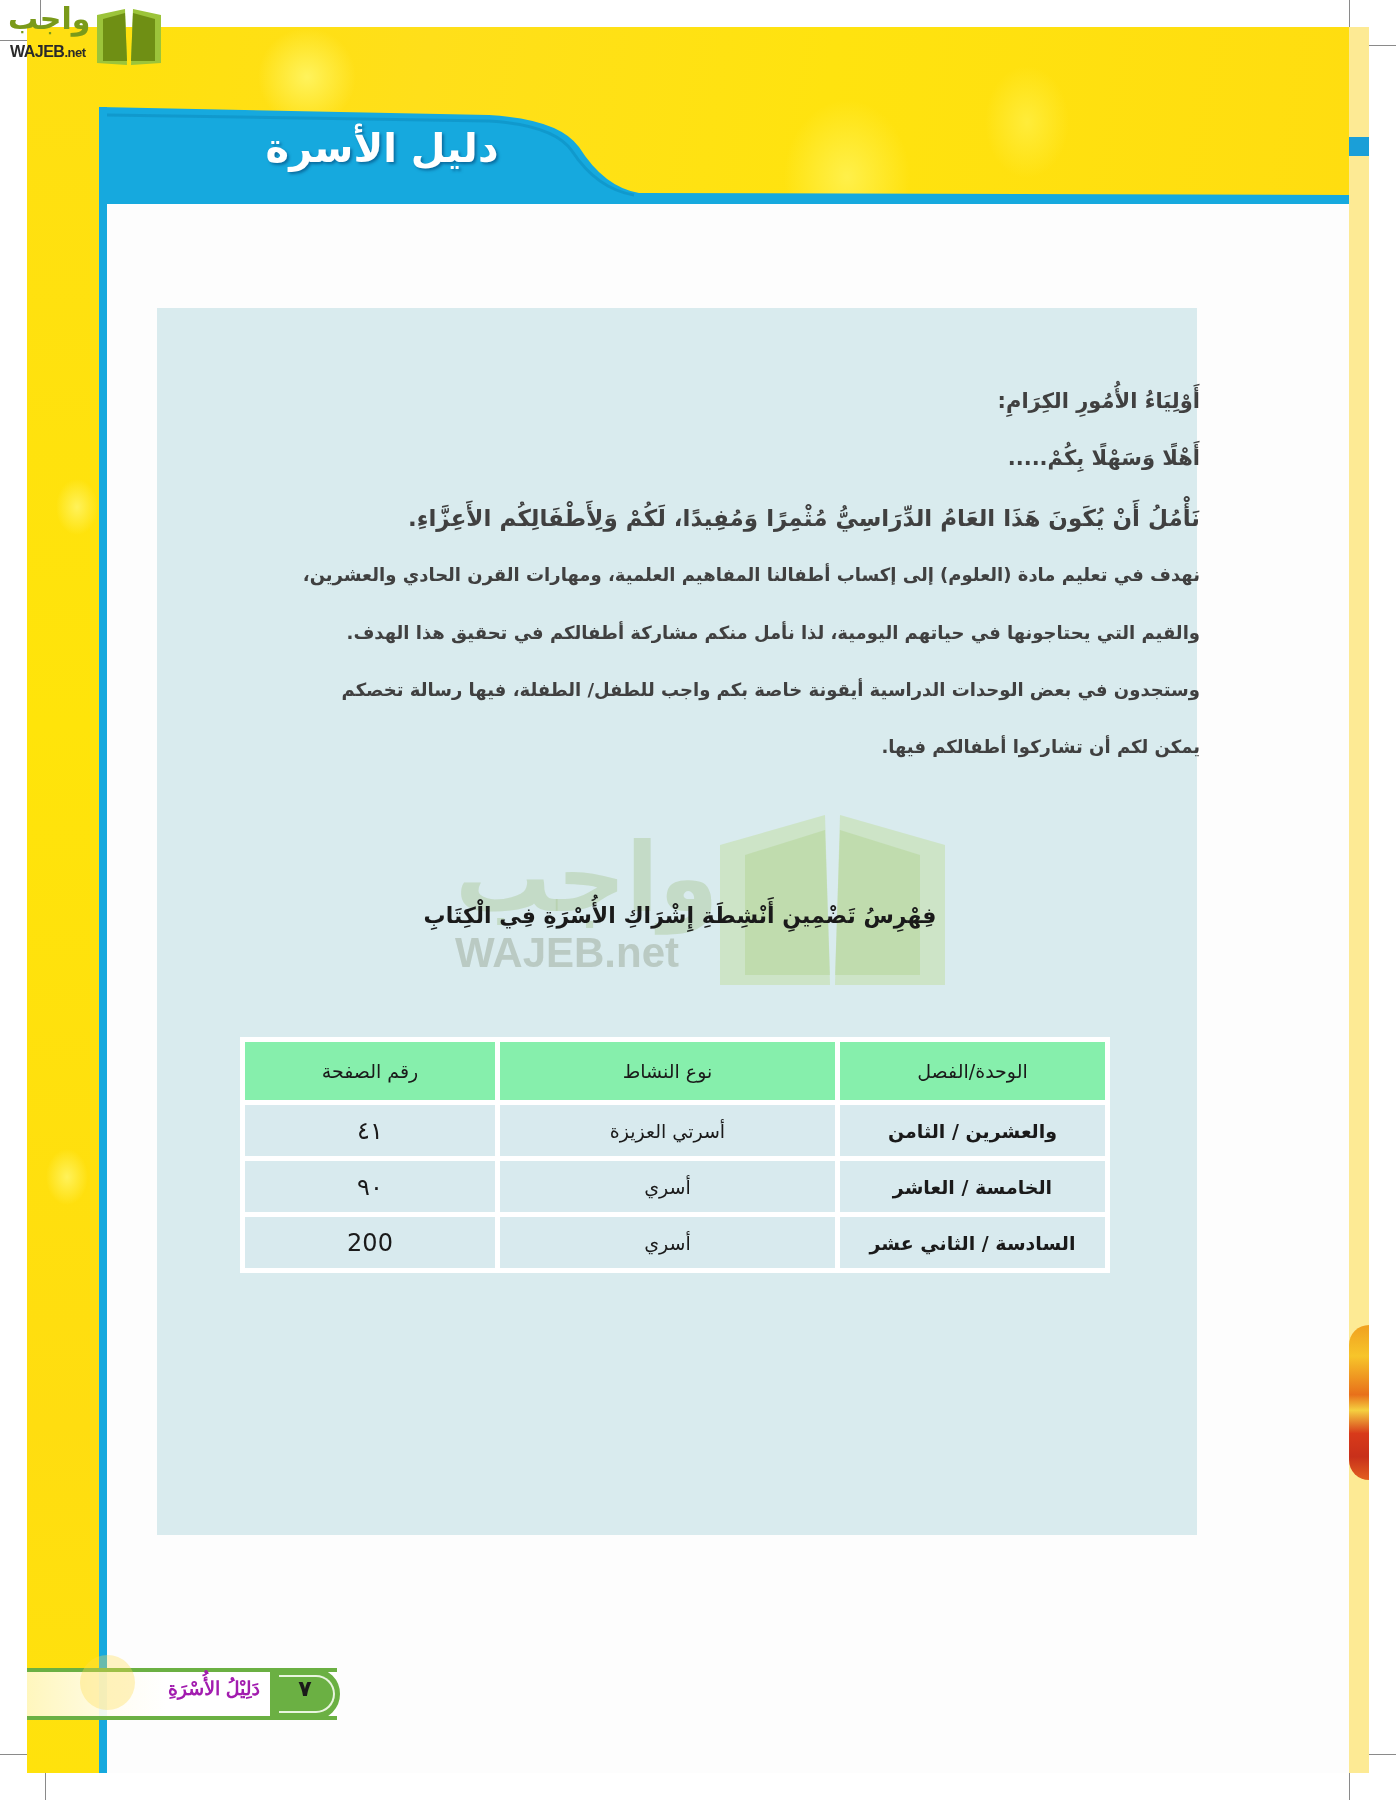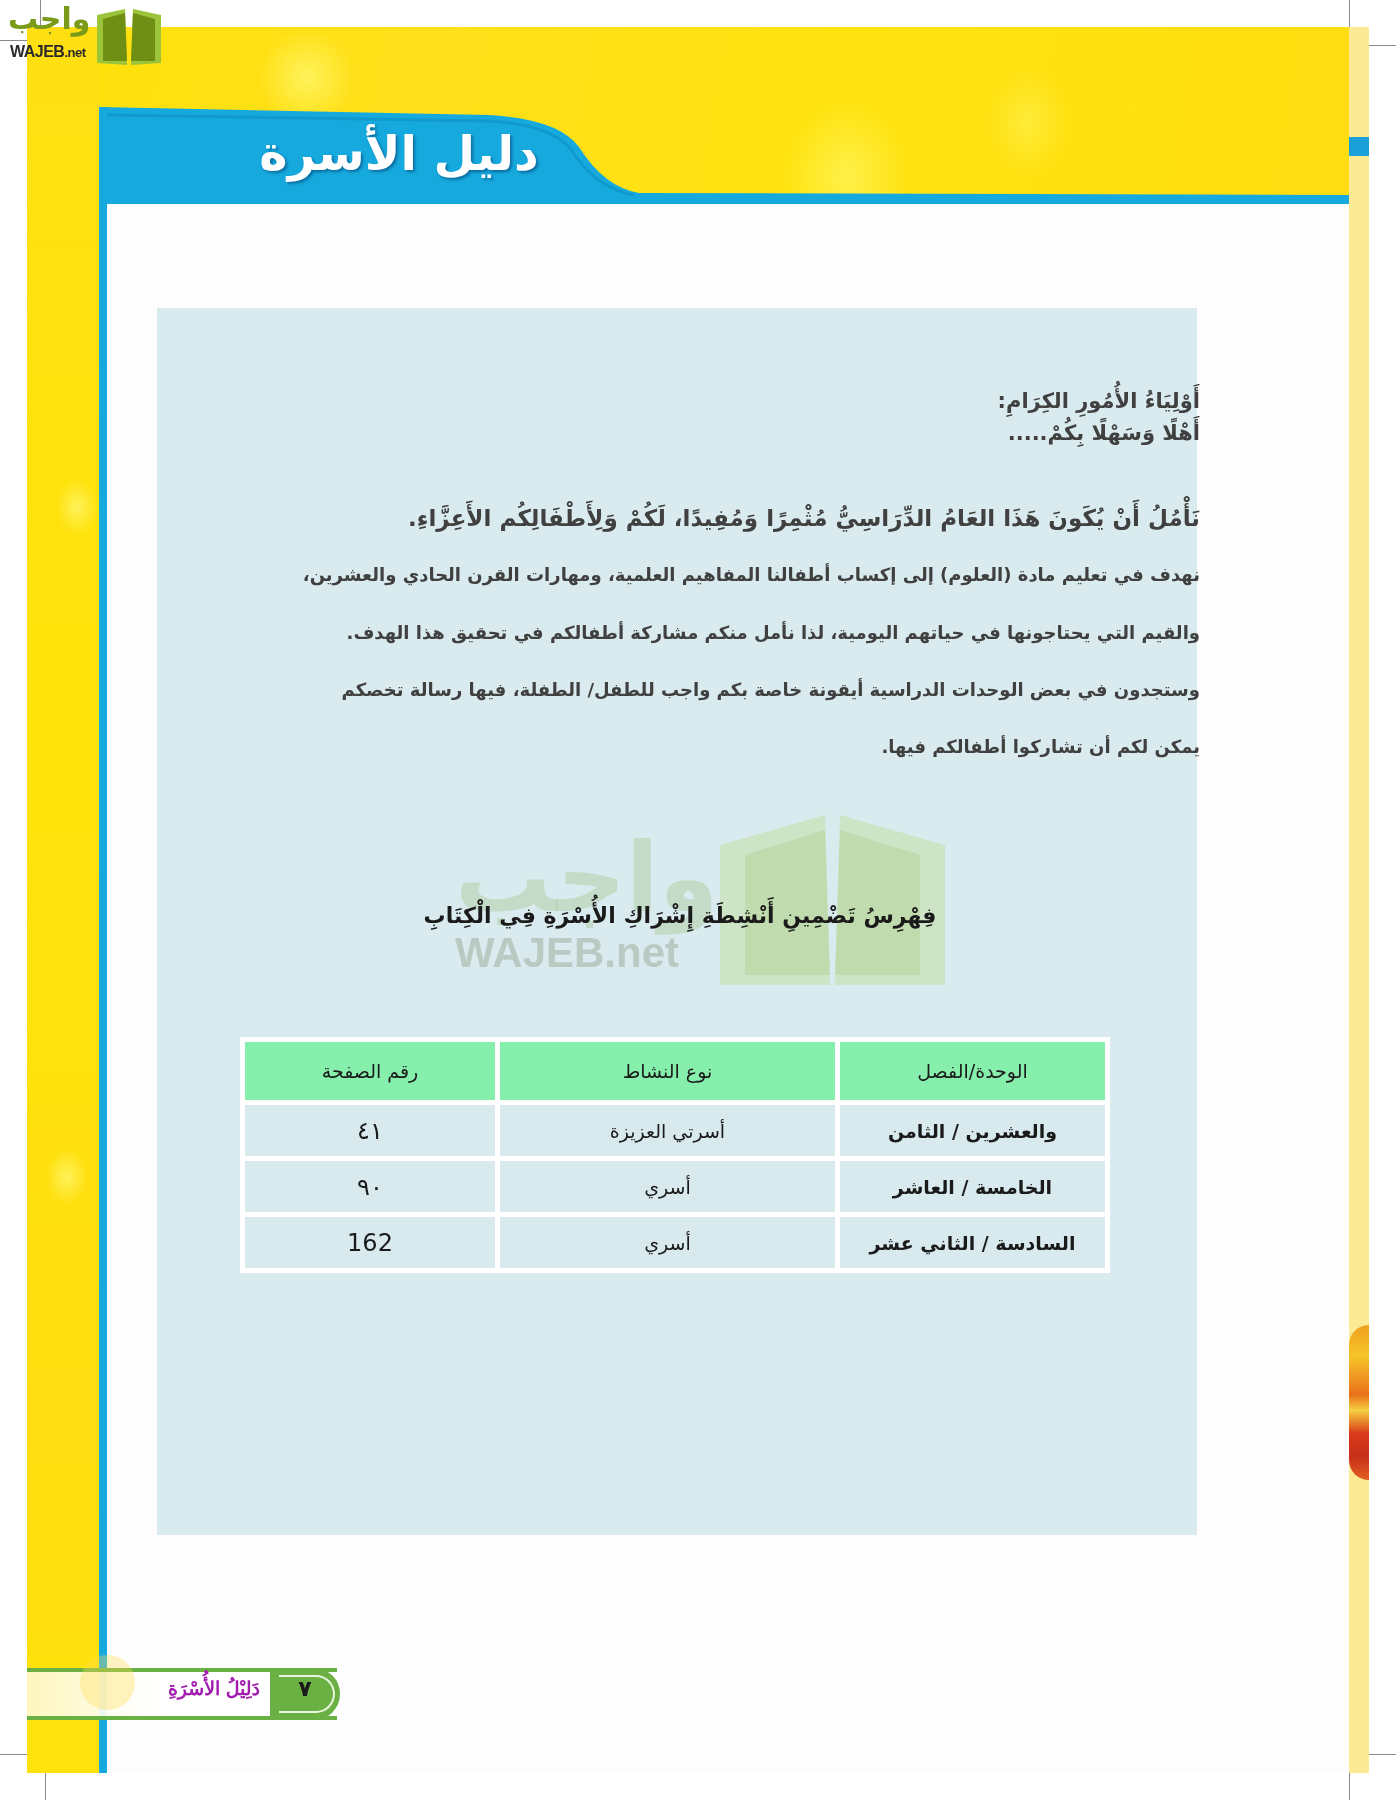--- a/index.html
+++ b/index.html
@@ -31,22 +31,22 @@
   .yarn { position: absolute; left: 1349px; top: 1325px; width: 20px; height: 155px;
           border-radius: 40px 0 0 40px;
           background: linear-gradient(180deg, #f0a020 0%, #f7c52a 20%, #e8701a 45%, #f5d040 55%, #d83a1a 70%, #c8301a 85%, #e36020 100%); }
 
   
   .title-tab {
     position: absolute; left: 99px; top: 107px; width: 1250px; height: 97px;
   }
   .title-tab svg { position: absolute; left: 0; top: 0; }
   .title-text {
-    position: absolute; left: 150px; top: 18px; width: 300px; text-align: center;
-    font-family: "DejaVu Sans", sans-serif; font-weight: bold; font-size: 48px; color: #ffffff;
+    position: absolute; left: 133px; top: 18px; width: 300px; text-align: center;
+    font-family: "DejaVu Sans", sans-serif; font-weight: bold; font-size: 40px; color: #ffffff;
     direction: rtl; text-shadow: 2px 2px 3px rgba(0,60,110,0.55);
   }
 
   
   .page-white { position: absolute; left: 107px; top: 204px; width: 1242px; height: 1569px; background: #fdfdfd; }
 
   
   .content-box {
     position: absolute; left: 157px; top: 308px; width: 1040px; height: 1227px;
     background: #d9ebee;
@@ -146,21 +146,21 @@
     <path d="M2,10 L30,4 L32,60 L2,58 Z" fill="#9cc43a"></path>
     <path d="M66,10 L38,4 L36,60 L66,58 Z" fill="#9cc43a"></path>
     <path d="M8,14 L30,8 L32,56 L8,56 Z" fill="#6f8f14"></path>
     <path d="M60,14 L38,8 L36,56 L60,56 Z" fill="#6f8f14"></path>
   </svg>
 </div>
 
 <div class="content-box"></div>
 
 <div class="para greeting" style="top:389px;">أَوْلِيَاءُ الأُمُورِ الكِرَامِ:</div>
-<div class="para greeting" style="top:421px;">أَهْلًا وَسَهْلًا بِكُمْ.....</div>
+<div class="para greeting" style="top:446px;">أَهْلًا وَسَهْلًا بِكُمْ.....</div>
 <div class="para" style="top:505px;font-size:23px;">نَأْمُلُ أَنْ يُكَونَ هَذَا العَامُ الدِّرَاسِيُّ مُثْمِرًا وَمُفِيدًا، لَكُمْ وَلِأَطْفَالِكُم الأَعِزَّاءِ.</div>
 <div class="para" style="top:564px;">نهدف في تعليم مادة (العلوم) إلى إكساب أطفالنا المفاهيم العلمية، ومهارات القرن الحادي والعشرين،</div>
 <div class="para" style="top:622px;">والقيم التي يحتاجونها في حياتهم اليومية، لذا نأمل منكم مشاركة أطفالكم في تحقيق هذا الهدف.</div>
 <div class="para" style="top:679px;">وستجدون في بعض الوحدات الدراسية أيقونة خاصة بكم واجب للطفل/ الطفلة، فيها رسالة تخصكم</div>
 <div class="para" style="top:736px;">يمكن لكم أن تشاركوا أطفالكم فيها.</div>
 
 <div class="wm-word">واجب</div>
 <div class="wm-net">WAJEB.net</div>
 <svg class="wm-book" viewBox="0 0 225 170">
   <path d="M0,30 L105,0 L110,170 L0,170 Z" fill="rgba(190,220,150,0.45)"></path>
@@ -185,21 +185,21 @@
       <td class="page">٤١</td>
     </tr>
     <tr>
       <td class="unit">الخامسة / العاشر</td>
       <td class="activity">أسري</td>
       <td class="page">٩٠</td>
     </tr>
     <tr>
       <td class="unit">السادسة / الثاني عشر</td>
       <td class="activity">أسري</td>
-      <td class="page">162</td>
+      <td class="page">200</td>
     </tr>
   </tbody>
     </table>
 </div>
 
 <div class="footer-band">
   <div class="stripe"></div>
   <div class="fill"></div>
   <div class="stripe b"></div>
 </div>

